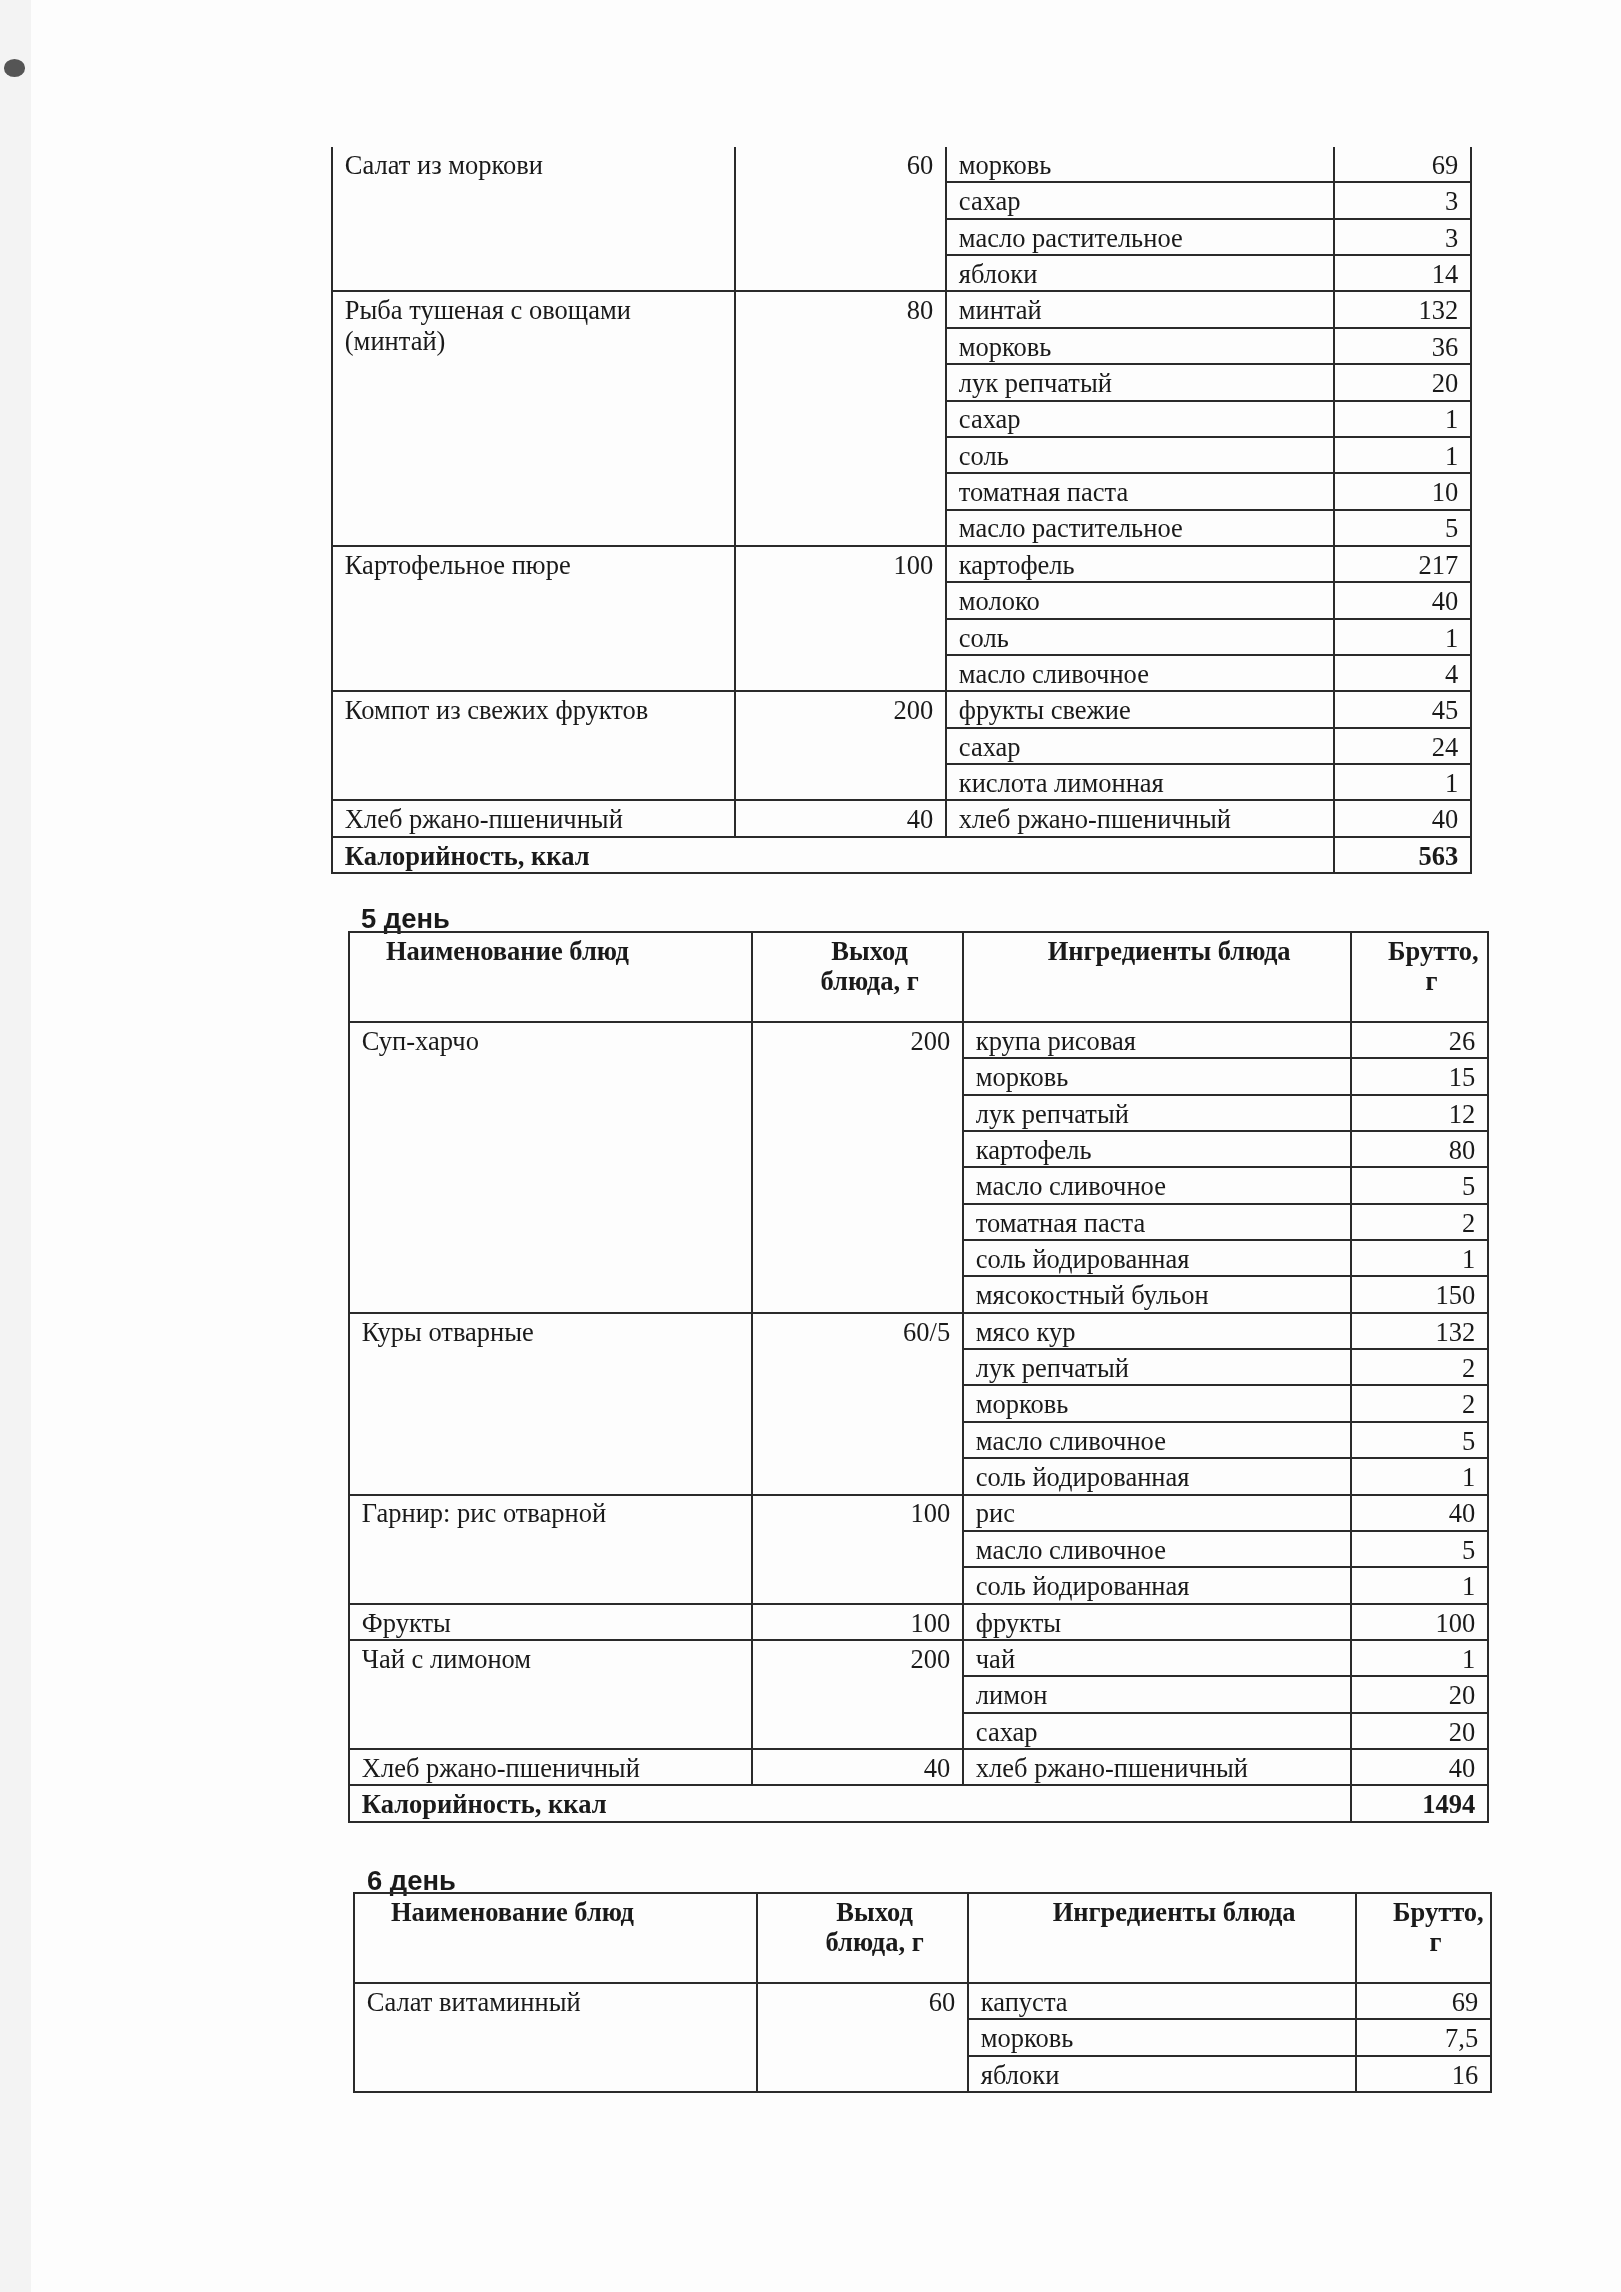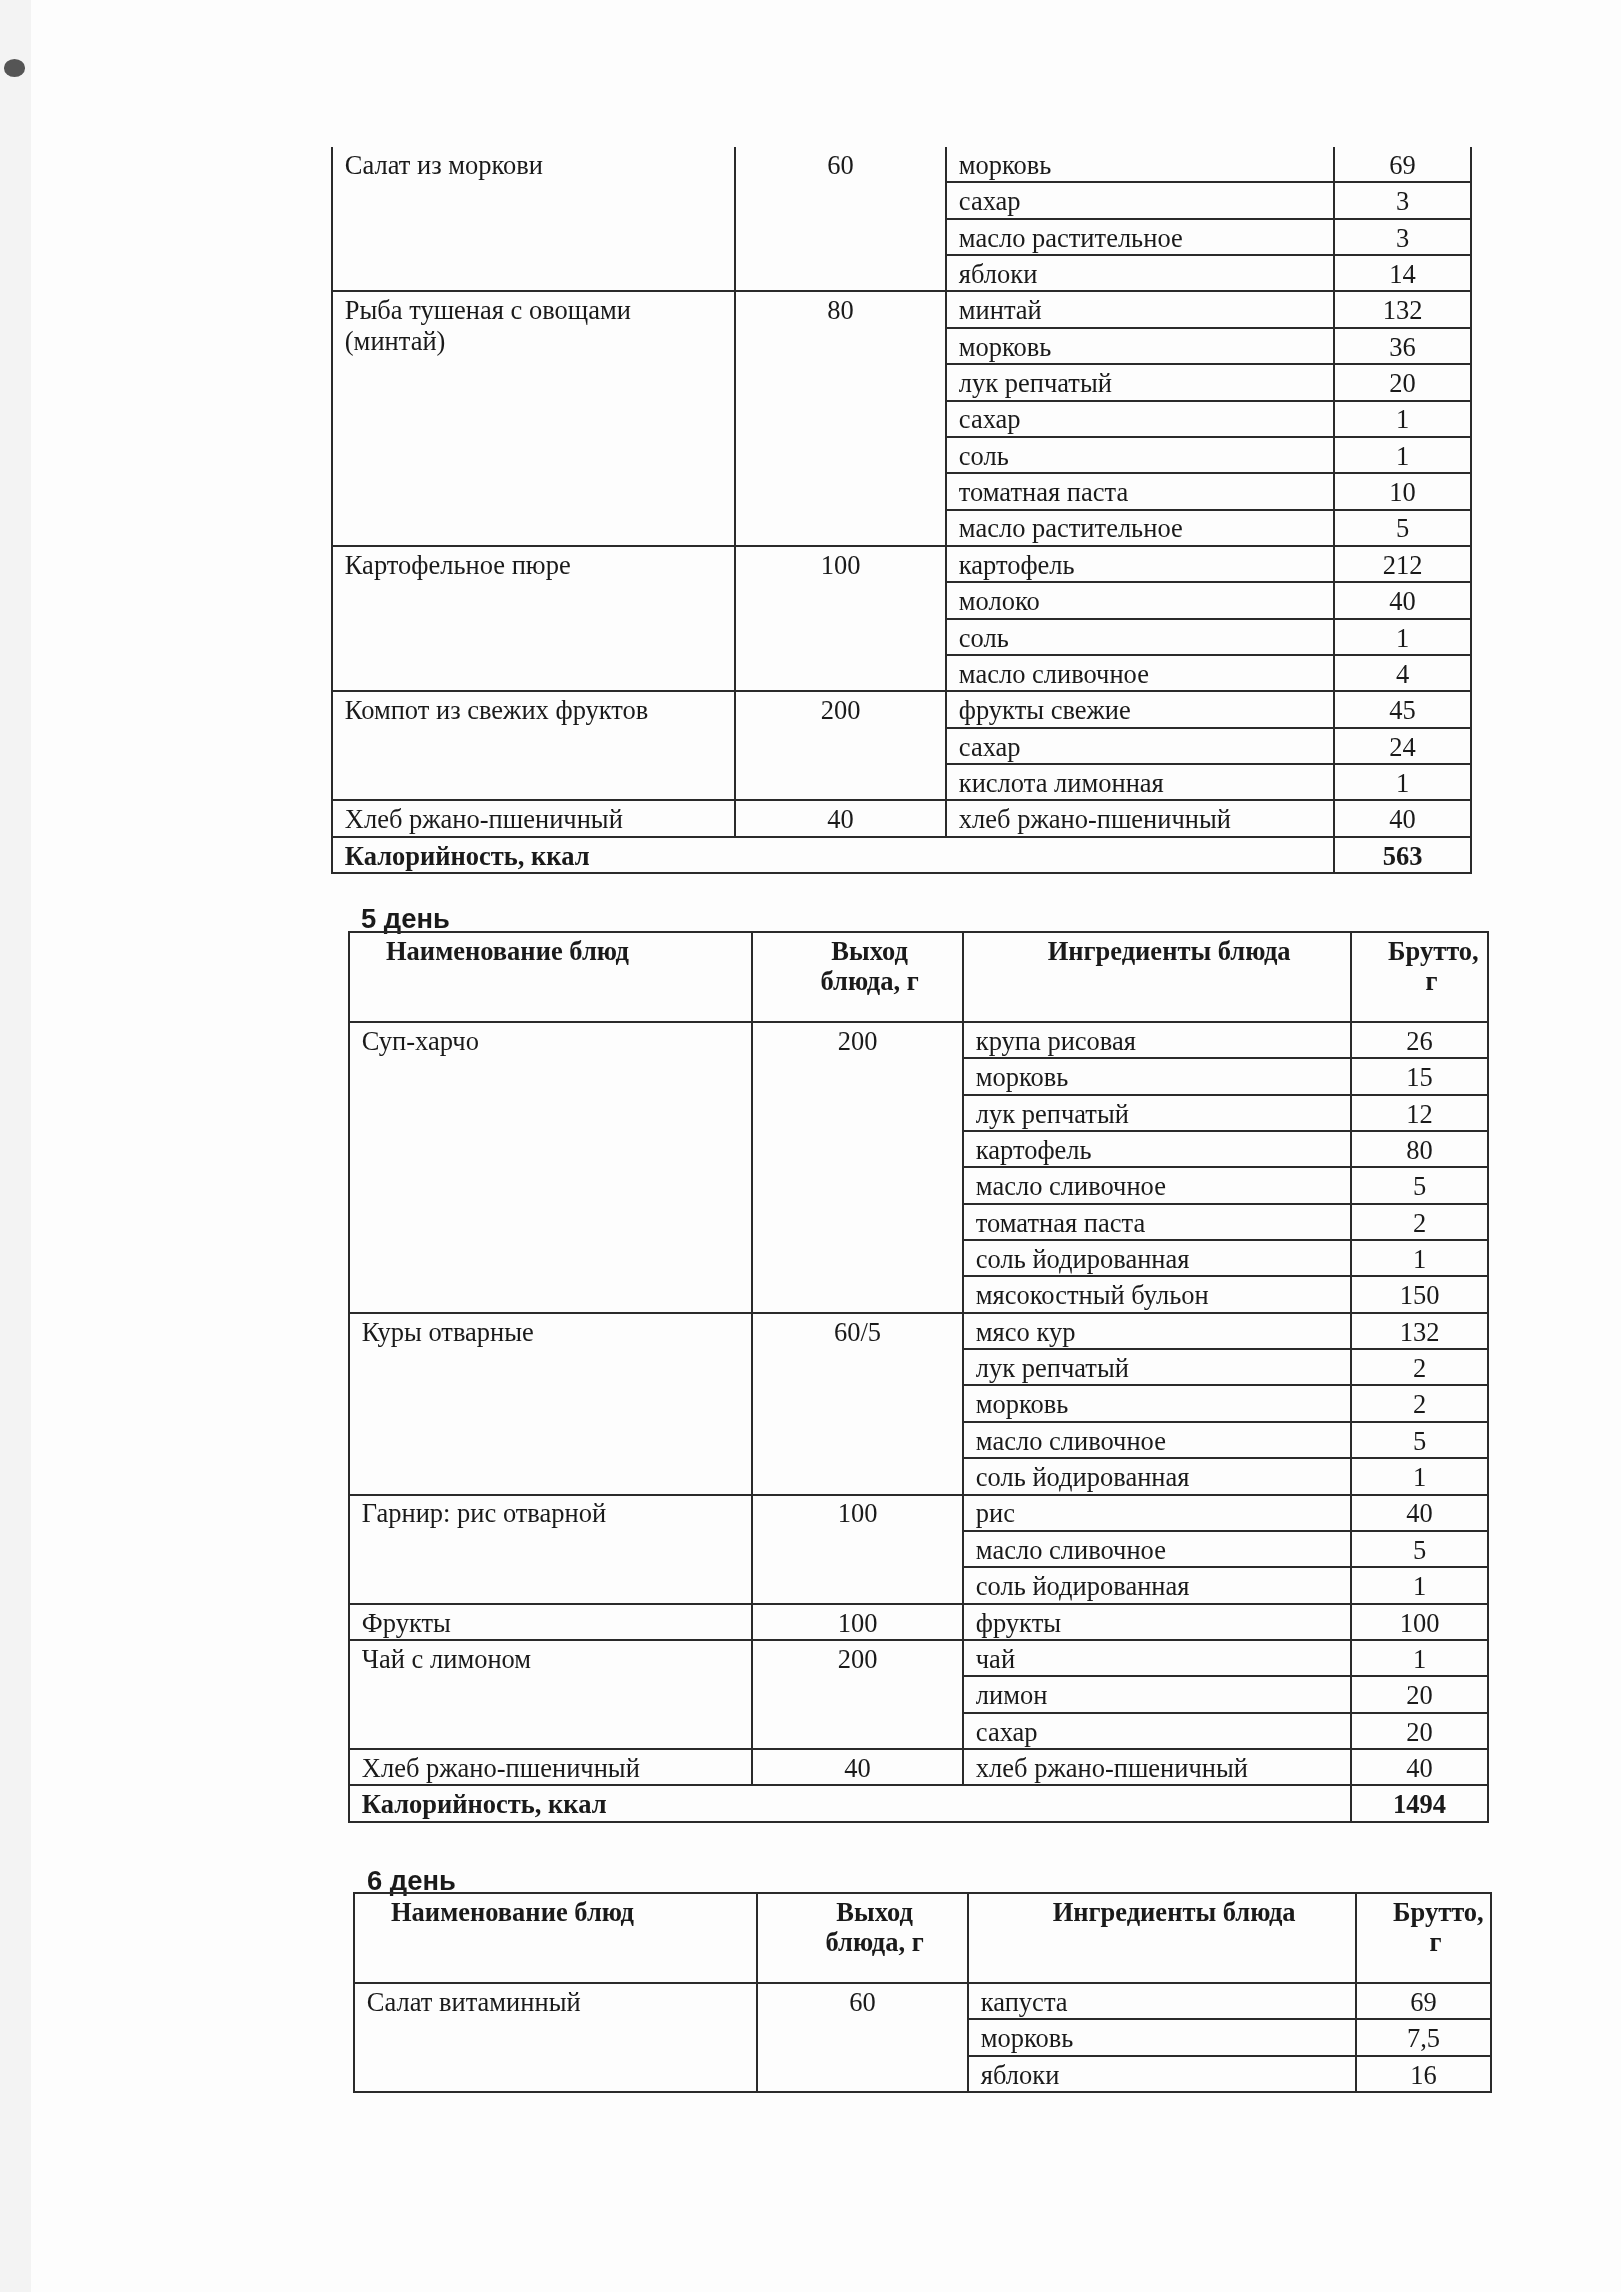--- a/index.html
+++ b/index.html
@@ -12,21 +12,21 @@
   table.menu {
     position: absolute; border-collapse: collapse; table-layout: fixed;
     font-size: 26.5px; line-height: 1.15;
   }
   table.menu td, table.menu th {
     border: 2px solid #2a2a2a; padding: 2.9px 11.8px 1px 11.8px; vertical-align: top;
     overflow: hidden; white-space: nowrap;
   }
   table.menu th { font-weight: bold; text-align: left; padding-left: 36px; }
   table.menu th.c { text-align: center; }
-  table.menu td.c { text-align: center; }
+  table.menu td.c { text-align: right; }
   table.menu tr.ing td { height: 29px; }
   table.menu tr.hdr th { height: 84px; }
   table.menu .dish { white-space: normal; }
   table.menu tr.total td { font-weight: bold; height: 29px; }
   #t1 { left: 331px; top: 147px; width: 1139px; }
   #t1 tr:first-child td { border-top: none; }
   #t2 { left: 348px; top: 931px; width: 1139px; }
   #t3 { left: 353px; top: 1892px; width: 1137px; }
   .day-label {
     position: absolute; font-family: "Liberation Sans", sans-serif; font-weight: bold;
@@ -95,21 +95,21 @@
         <td class="c">10</td>
       </tr>
       <tr class="ing">
         <td>масло растительное</td>
         <td class="c">5</td>
       </tr>
       <tr class="ing">
         <td rowspan="4" class="dish">Картофельное пюре</td>
         <td rowspan="4" class="c">100</td>
         <td>картофель</td>
-        <td class="c">212</td>
+        <td class="c">217</td>
       </tr>
       <tr class="ing">
         <td>молоко</td>
         <td class="c">40</td>
       </tr>
       <tr class="ing">
         <td>соль</td>
         <td class="c">1</td>
       </tr>
       <tr class="ing">

